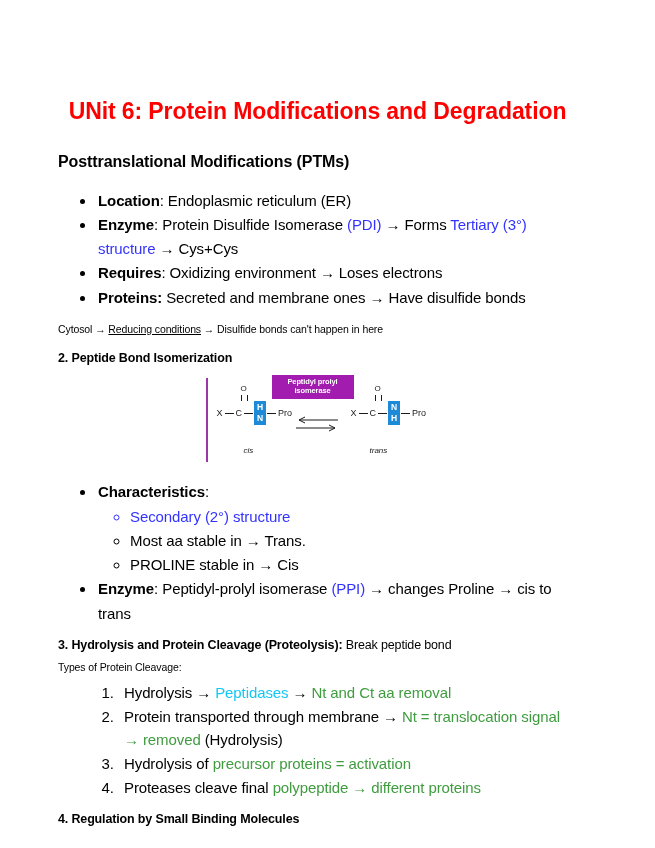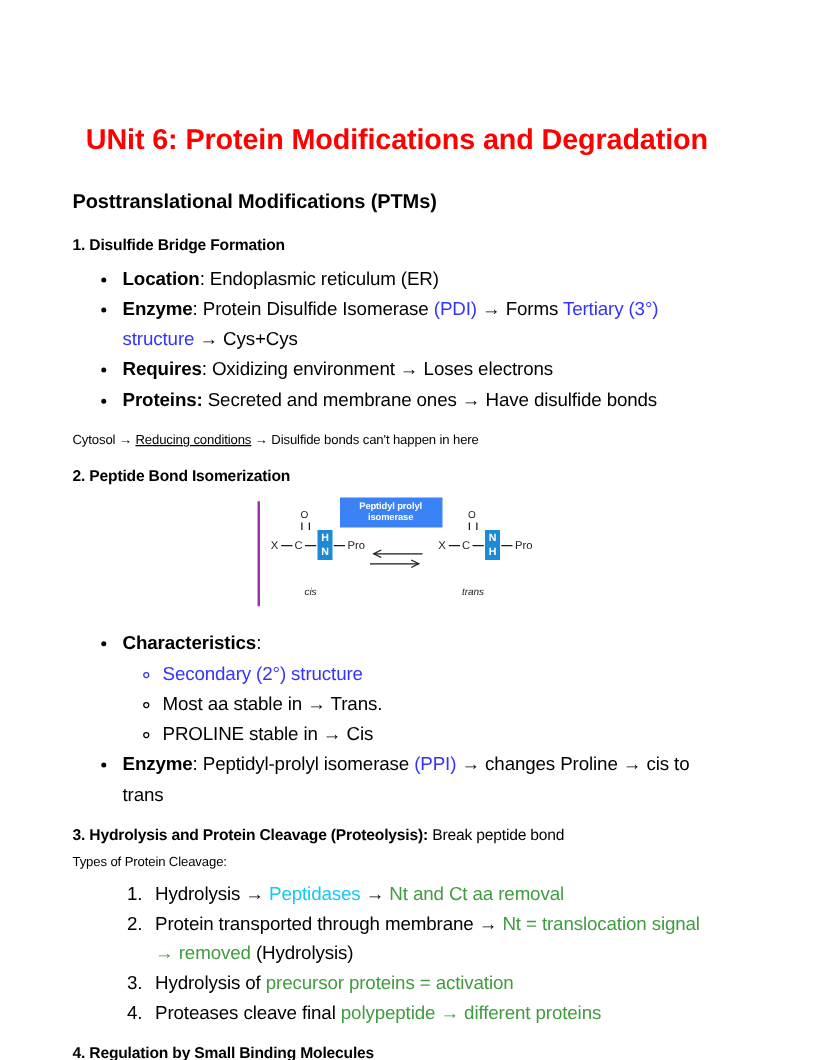--- a/index.html
+++ b/index.html
@@ -108,21 +108,21 @@
     top: 4px;
     width: 2px;
     height: 84px;
     background: #9b36a8;
   }
   .enz-badge {
     position: absolute;
     left: 70px;
     top: 1px;
     width: 82px;
-    background: #3b82f6;
+    background: #a21caf;
     color: #ffffff;
     font-size: 7.5px;
     font-weight: bold;
     line-height: 1.22;
     text-align: center;
     padding: 2px 0 3px 0;
     letter-spacing: -0.1px;
   }
   .mol {
     position: absolute;
@@ -193,21 +193,20 @@
 </style>
 </head>
 <body>
 
 <div class="page">
 
   <h1 class="doc-title">UNit 6: Protein Modifications and Degradation</h1>
 
   <h2 class="h2">Posttranslational Modifications (PTMs)</h2>
 
-  <h3 class="h3">1. Disulfide Bridge Formation</h3>
   <ul class="bul" id="s1-list">
       <li><span class="b">Location</span><span>: Endoplasmic reticulum (ER)</span></li>
       <li><span class="b">Enzyme</span><span>: Protein Disulfide Isomerase </span><span class="blue">(PDI)</span><span> → Forms </span><span class="blue">Tertiary (3°) structure</span><span> → Cys+Cys</span></li>
       <li><span class="b">Requires</span><span>: Oxidizing environment → Loses electrons</span></li>
       <li><span class="b">Proteins:</span><span> Secreted and membrane ones → Have disulfide bonds</span></li>
     </ul>
   <p class="para" id="s1-note"><span>Cytosol → </span><span class="u">Reducing conditions</span><span> → Disulfide bonds can't happen in here</span></p>
 
   <h3 class="h3">2. Peptide Bond Isomerization</h3>
 

